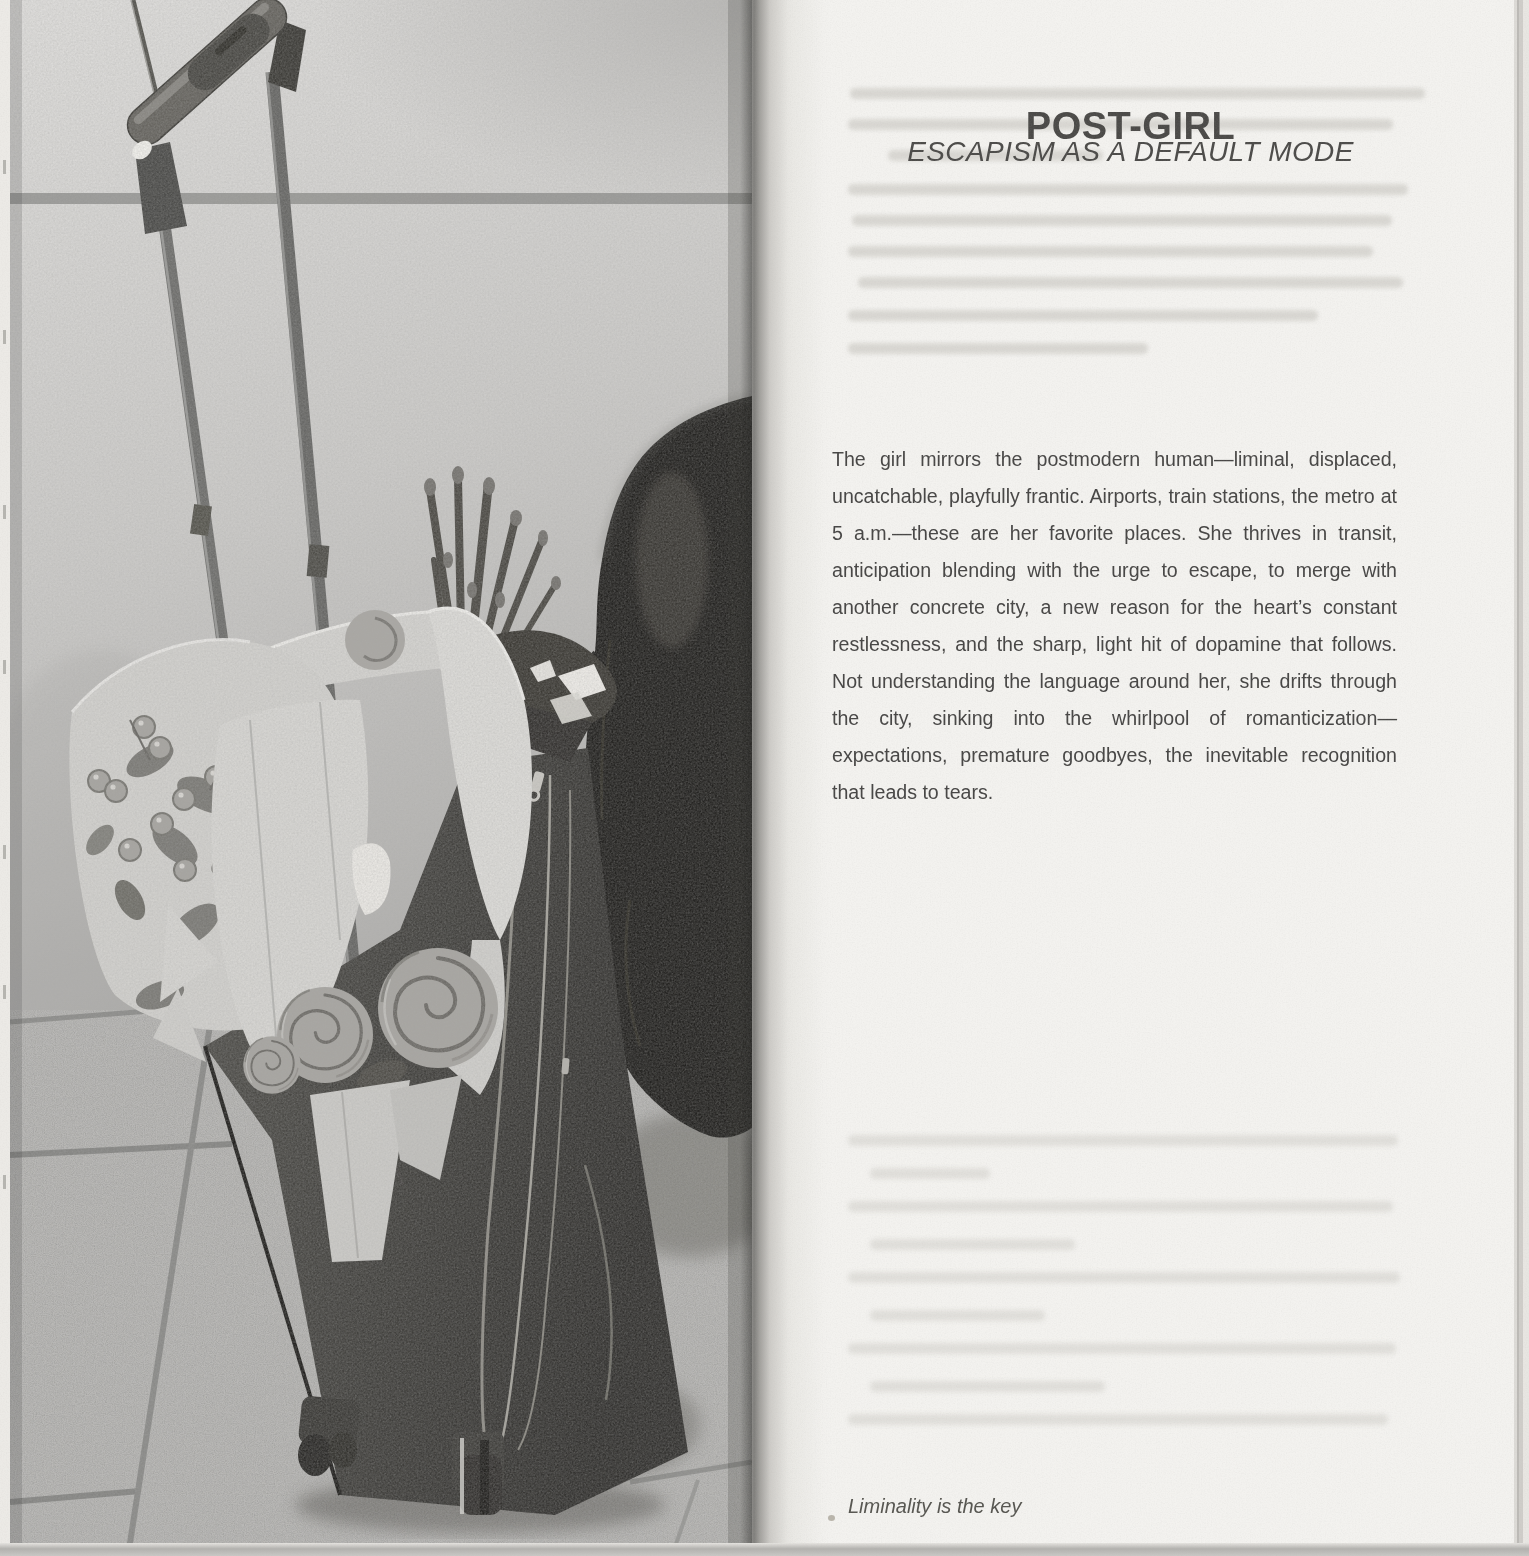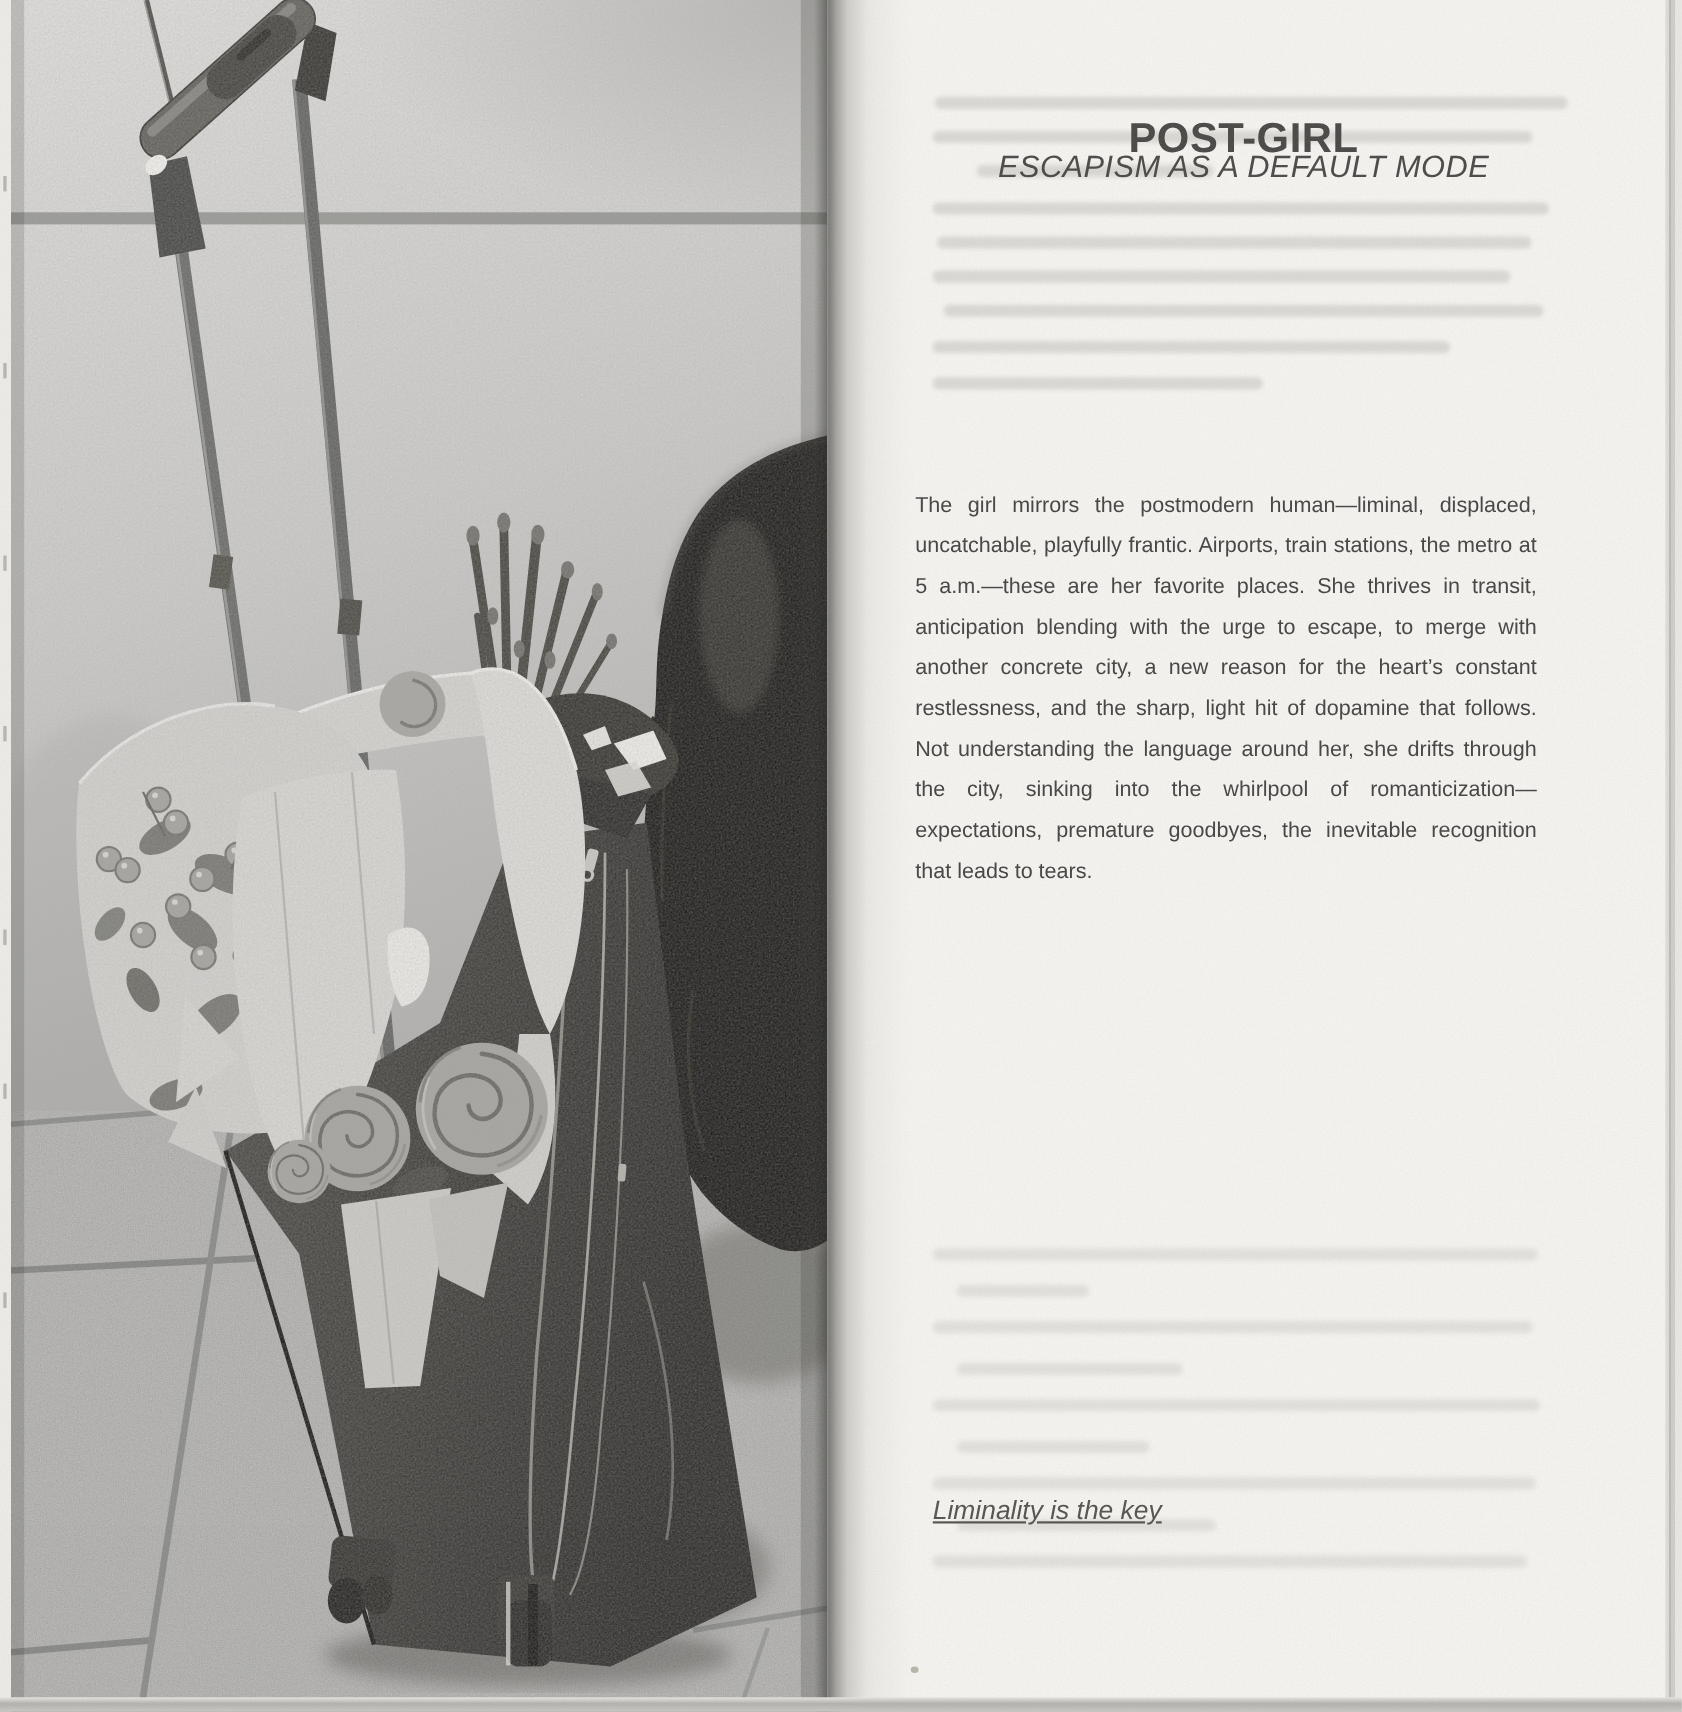--- a/index.html
+++ b/index.html
@@ -26,21 +26,21 @@
     color:#474645;}
   .title{position:absolute;left:96px;top:80px;width:565px;text-align:center;
          font-size:38px;font-weight:700;letter-spacing:.5px;color:#4b4a48;}
   .subtitle{position:absolute;left:66px;top:136px;width:625px;text-align:center;
             font-size:28px;font-style:italic;letter-spacing:.4px;color:#4c4b49;}
   .body-par{position:absolute;left:80px;width:565px;margin:0;
             font-size:19.6px;line-height:37px;text-align:justify;color:#474645;}
   .p1{top:441px;}
   .p2{top:731px;}
   .p2 b i{letter-spacing:.2px;}
-  .caption{position:absolute;left:96px;top:1360px;font-size:24px;font-style:italic;color:#565550;text-decoration:underline;}
+  .caption{position:absolute;left:96px;top:1495px;font-size:20px;font-style:italic;color:#565550;}
   .speck{position:absolute;left:76px;top:1515px;width:7px;height:6px;border-radius:50%;background:#b9b5ab;}
 
   
   .ghost{position:absolute;left:96px;pointer-events:none;}
   .ghost .gl{position:absolute;height:11px;border-radius:5px;background:#97948b;filter:blur(2px);}
   .ghost-top{top:88px;width:600px;height:300px;}
   .ghost-top .gl{opacity:.28;}
   .ghost-list{top:1135px;width:600px;height:300px;}
   .ghost-list .gl{opacity:.20;filter:blur(2.5px);}
 

